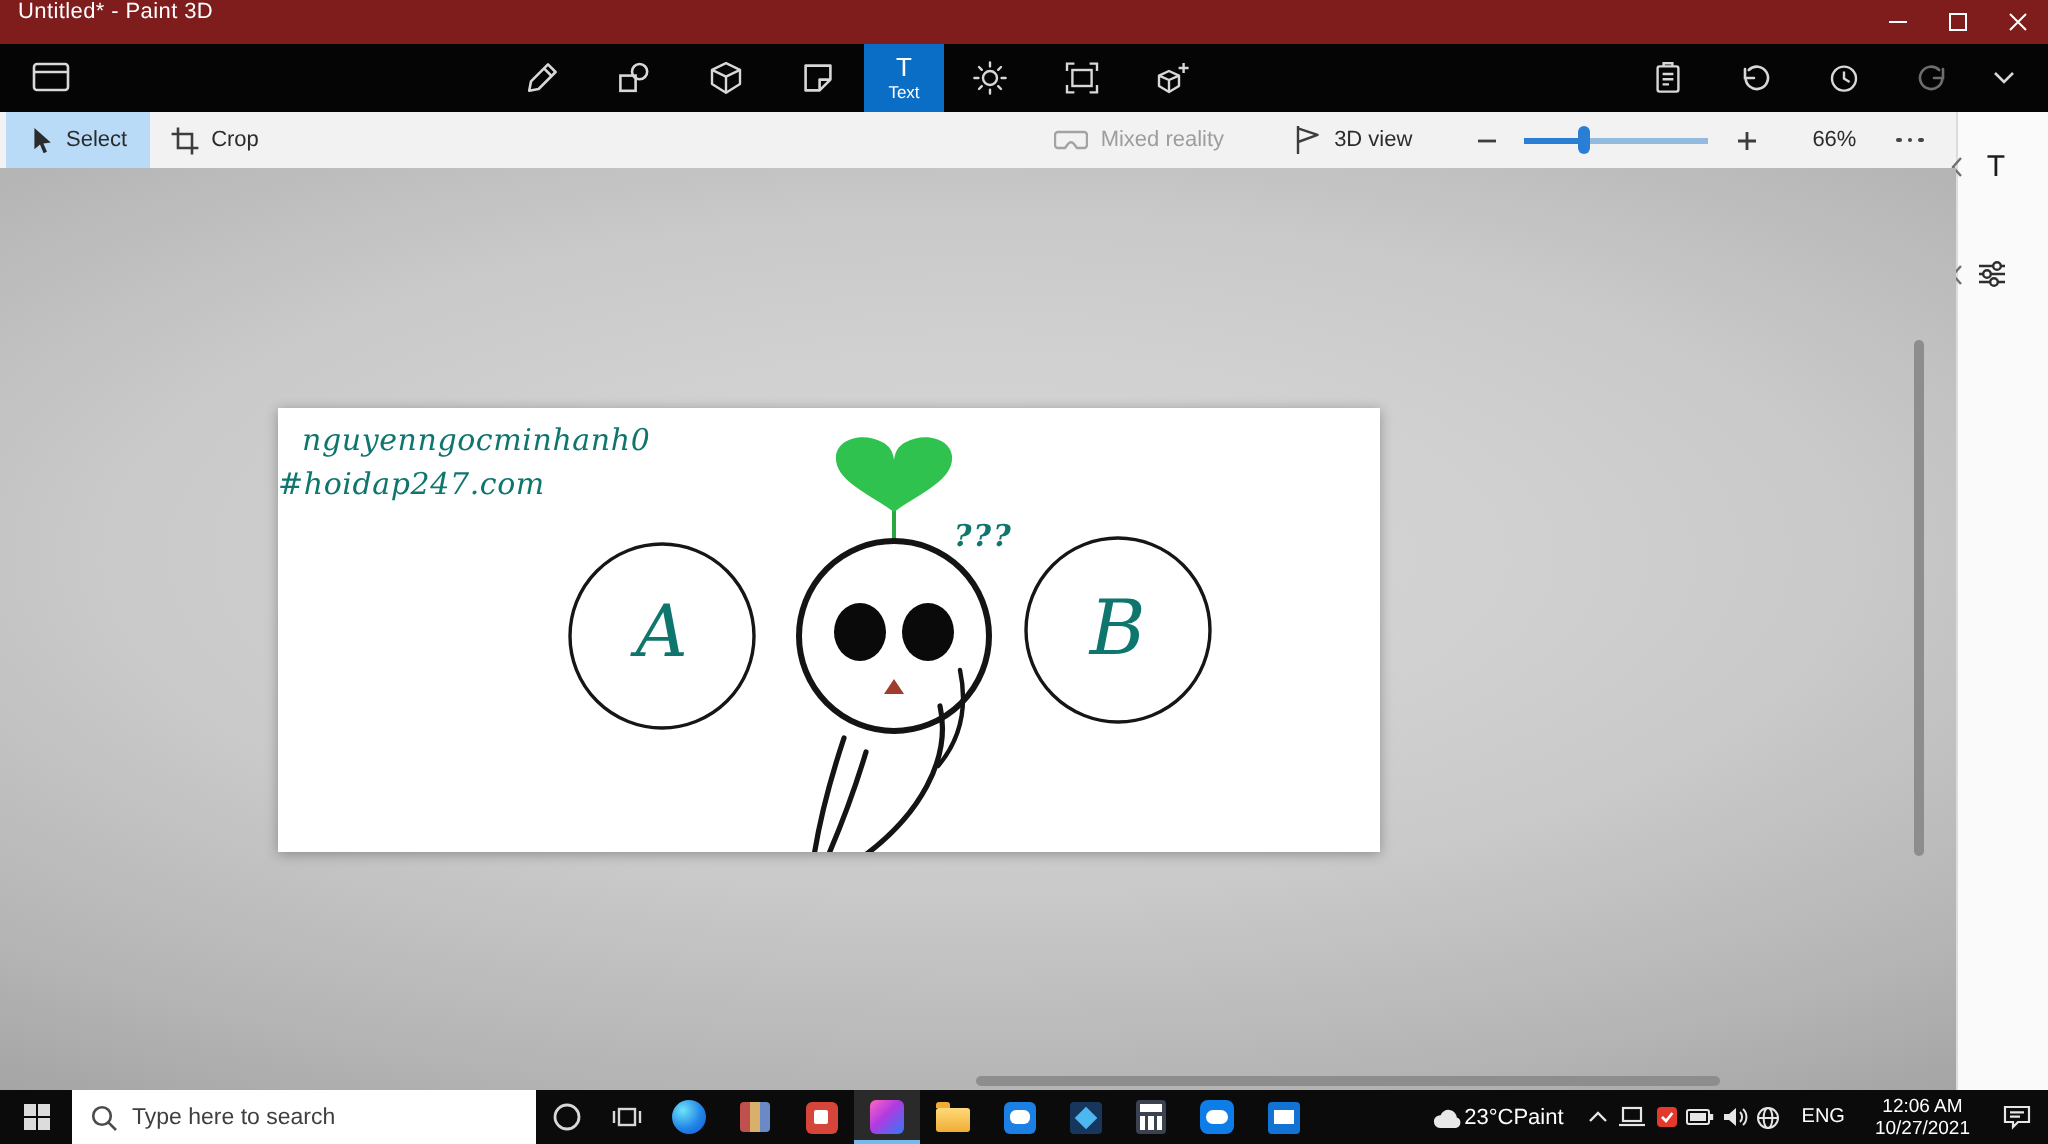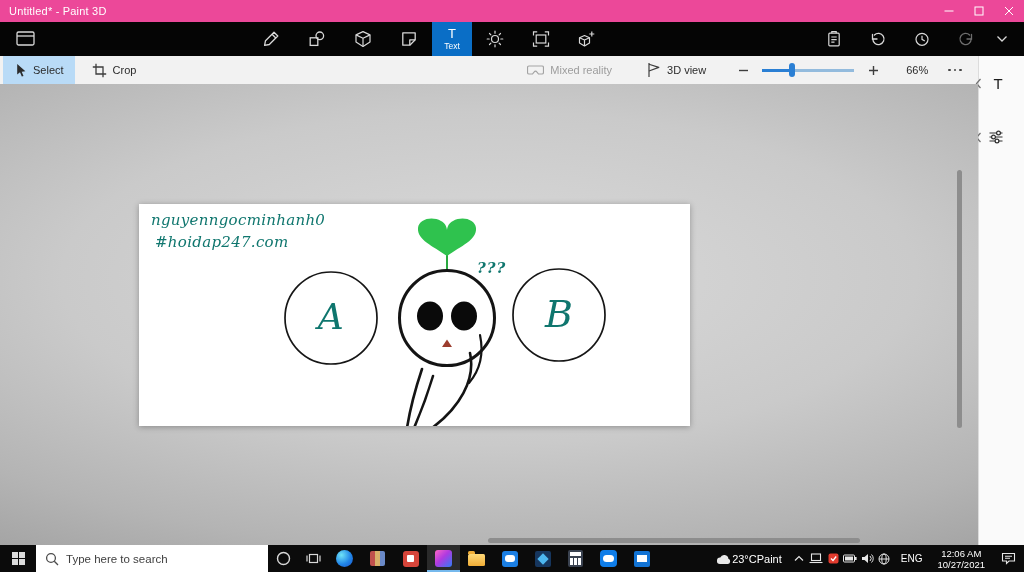--- a/index.html
+++ b/index.html
@@ -1,21 +1,21 @@
 <!DOCTYPE html>
 <html style="--accent-blue: #0a6ec6; --select-highlight: #b9dbf7; --sprout-green: #2fc24e; --nose-red: #9c3d2e; --slider-blue: #2a7fd4;"><head>
 <meta charset="utf-8">
 <style>
   *{margin:0;padding:0;box-sizing:border-box}
   html,body{width:1024px;height:572px}
   body{font-family:"Liberation Sans","DejaVu Sans",sans-serif;background:#000}
   .app{width:1024px;height:572px;display:flex;flex-direction:column;position:relative;overflow:hidden;background:#000}
 
   
-  .titlebar{flex:0 0 22px;background:#ec4899;color:#fff;display:flex;align-items:center}
+  .titlebar{flex:0 0 22px;background:#7f1d1d;color:#fff;display:flex;}
   .titlebar .title{font-size:11px;padding-left:9px;letter-spacing:.2px}
   .win-controls{margin-left:auto;display:flex;height:100%}
   .win-btn{width:30px;display:flex;align-items:center;justify-content:center}
 
   
   .toolbar{flex:0 0 34px;background:#050505;position:relative}
   .tb-menu{position:absolute;left:16px;top:8px}
   .tb-center{position:absolute;left:248px;top:0;height:34px;display:flex;align-items:center}
   .tb-tool{width:46px;height:34px;display:flex;align-items:center;justify-content:center}
   .tb-text{width:40px;height:34px;background:var(--accent-blue,#0a6ec6);display:flex;flex-direction:column;align-items:center;justify-content:center;color:#fff}
@@ -24,42 +24,42 @@
   .tb-right{position:absolute;right:8px;top:0;height:34px;display:flex;align-items:center}
   .tb-right .tb-tool{width:44px}
   .tb-right .tb-tool.chev{width:28px}
 
   
   .body{flex:1;display:flex;min-height:0}
   .main{flex:1;display:flex;flex-direction:column;min-width:0}
 
   
   .ribbon{flex:0 0 28px;background:#f2f2f2;display:flex;align-items:center;font-size:11px;color:#2b2b2b;white-space:nowrap}
-  .rb-btn{height:28px;display:flex;align-items:center;gap:6px;padding:0 17px}
+  .rb-btn{height:28px;display:flex;align-items:center;gap:6px;padding:0 10px}
   .rb-btn.selectb{background:var(--select-highlight,#b9dbf7);margin-left:3px;padding:0 11px}
   .rb-btn.disabled{color:#9d9d9d}
   .rb-right{margin-left:auto;display:flex;align-items:center;padding-right:12px}
   .rb-right .rb-btn{padding:0 8px}
   .gap18{margin-left:18px}
   .zbtn{width:22px;height:28px;display:flex;align-items:center;justify-content:center}
   .zs{position:relative;width:92px;height:14px;margin:0 8px}
   .zs-track{position:absolute;top:6px;left:0;right:0;height:2.5px;background:#93bbdd}
   .zs-fill{position:absolute;top:6px;left:0;width:32%;height:2.5px;background:var(--slider-blue,#2a7fd4)}
   .zs-thumb{position:absolute;top:0;left:calc(32% - 3px);width:6px;height:14px;border-radius:3px;background:var(--slider-blue,#2a7fd4)}
   .zoom-val{margin-left:22px;color:#2b2b2b}
   .more-dots{display:flex;gap:3px;margin-left:16px;height:28px;align-items:center;padding:0 4px}
   .more-dots i{width:2.6px;height:2.6px;border-radius:50%;background:#454545}
 
   
   .workspace{flex:1;position:relative;background:radial-gradient(115% 95% at 50% 42%, #dadada 0%, #cacaca 38%, #b4b4b4 62%, #959595 88%, #8d8d8d 100%)}
   .canvas{position:absolute;left:139px;top:120px;width:551px;height:222px;background:#fff;box-shadow:0 1px 6px rgba(0,0,0,.3)}
   .canvas svg{position:absolute;inset:0}
   .c-text{position:absolute;color:#0f766e;font-family:"DejaVu Serif","Liberation Serif",serif;font-style:italic;z-index:2;letter-spacing:.3px}
   .credit1{left:12px;top:7px;font-size:15px}
-  .credit2{left:16px;top:29px;font-size:15px}
+  .credit2{left:0;top:29px;font-size:15px}
   .optA{left:168px;top:92px;width:48px;text-align:center;font-size:36px}
   .optB{left:396px;top:88px;width:48px;text-align:center;font-size:38px}
   .qqq{left:338px;top:55px;font-size:15px;font-weight:bold;letter-spacing:1px}
   .vscroll{position:absolute;right:16px;top:86px;width:5px;height:258px;border-radius:2.5px;background:#8d8d8d}
   .hscroll{position:absolute;left:488px;bottom:2px;height:5px;width:372px;border-radius:2.5px;background:#8d8d8d}
 
   
   .sidepanel{flex:0 0 46px;background:#fafafa;border-left:1px solid #dcdcdc;display:flex;flex-direction:column;padding-top:14px;overflow:visible}
   .panel-row{display:flex;align-items:center;gap:6px;height:26px;margin-left:-4px}
   .panel-row + .panel-row{margin-top:28px}

